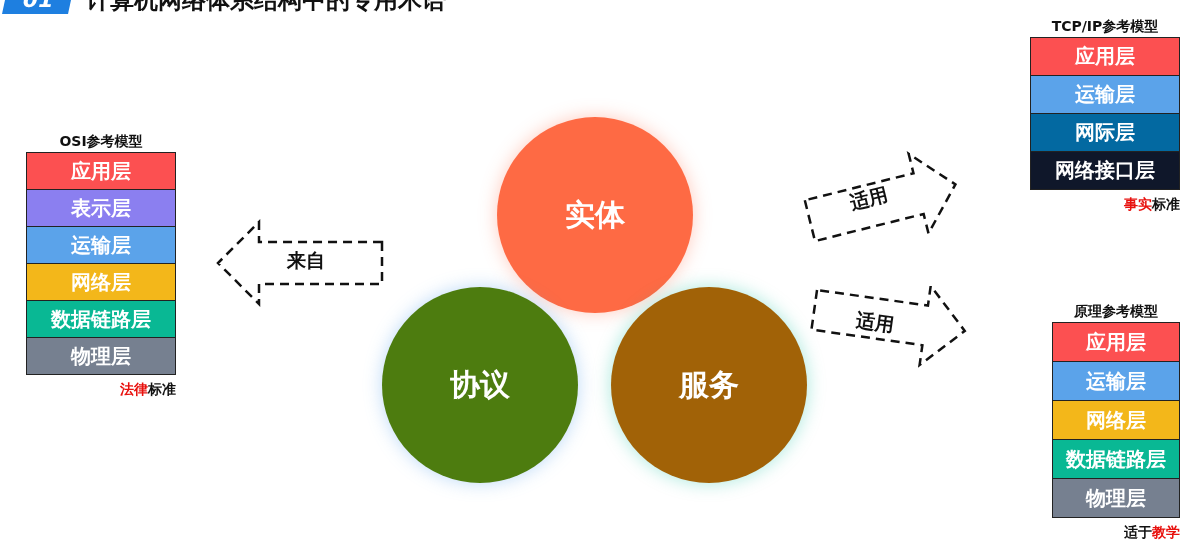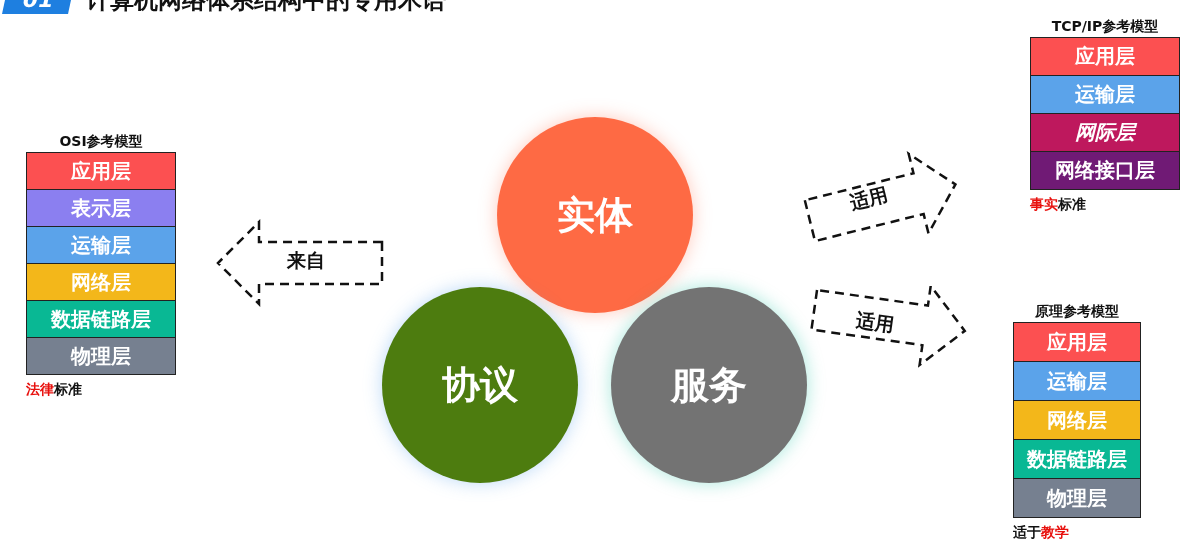--- a/index.html
+++ b/index.html
@@ -8,24 +8,24 @@
   .title-wrap { position:absolute; left:0; top:-14px; height:28px; }
   .title-badge { position:absolute; left:5px; top:0; width:66px; height:28px; background:#1e7fe0;
                  transform:skewX(-12deg); color:#fff; font-weight:bold; font-size:22px; text-align:center; line-height:28px; }
   .title-text { position:absolute; left:86px; top:0; white-space:nowrap; font-size:24px; font-weight:bold; color:#111; line-height:28px; }
 
   .model { position:absolute; }
   .model .mtitle { text-align:center; font-weight:bold; font-size:14px; color:#111; height:22px; line-height:22px;margin-top:12px; }
   .layers { border:1.5px solid #222; }
   .layer { height:36px; line-height:36px; text-align:center; color:#fff; font-weight:bold; font-size:20px; border-bottom:1.5px solid #222; }
   .layer:last-child { border-bottom:none; }
-  .caption { text-align:left; font-weight:bold; font-size:14px; margin-top:6px; color:#111; }
+  .caption { text-align:right; font-weight:bold; font-size:14px; margin-top:6px; color:#111; }
   .caption .red { color:#e8110e; }
 
-  .circle { position:absolute; border-radius:50%; color:#fff; font-weight:bold; font-size:38px;
+  .circle { position:absolute; border-radius:50%; color:#fff; font-weight:bold; font-size:30px;
             display:flex; align-items:center; justify-content:center; }
 
   .arrow { position:absolute; }
   .arrow-label { position:absolute; font-weight:bold; font-size:19px; color:#111; }
 </style>
 </head>
 <body>
 
 <div class="title-wrap">
   <div class="title-badge">01</div>
@@ -45,49 +45,49 @@
   <div class="caption">
     <span class="red">法律</span><span>标准</span>
   </div>
 </div>
 
 <div class="model" style="left:1030px; top:3px; width:150px;">
   <div class="mtitle">TCP/IP参考模型</div>
   <div class="layers">
     <div class="layer" style="background:#fc5051; height:37px; line-height:37px;">应用层</div>
     <div class="layer" style="background:#5ba3ea; height:37px; line-height:37px;">运输层</div>
-    <div class="layer" style="background:#be185d; height:37px; line-height:37px;font-style:italic;">网际层</div>
-    <div class="layer" style="background:#701a75; height:37px; line-height:37px;">网络接口层</div>
+    <div class="layer" style="background:#0369a1; height:37px; line-height:37px;">网际层</div>
+    <div class="layer" style="background:#0f172a; height:37px; line-height:37px;">网络接口层</div>
   </div>
   <div class="caption">
     <span class="red">事实</span><span>标准</span>
   </div>
 </div>
 
-<div class="model" style="left:973px; top:288px; width:128px;padding-left:40px;">
+<div class="model" style="left:1012px; top:288px; width:128px;padding-left:40px;">
   <div class="mtitle">原理参考模型</div>
   <div class="layers">
     <div class="layer" style="background:#fc5051; height:38px; line-height:38px;">应用层</div>
     <div class="layer" style="background:#5ba3ea; height:38px; line-height:38px;">运输层</div>
     <div class="layer" style="background:#f3b71a; height:38px; line-height:38px;">网络层</div>
     <div class="layer" style="background:#09b894; height:38px; line-height:38px;">数据链路层</div>
     <div class="layer" style="background:#768090; height:38px; line-height:38px;">物理层</div>
   </div>
   <div class="caption">
     <span>适于</span><span class="red">教学</span>
   </div>
 </div>
 
 <div class="circle" style="left:497px; top:117px; width:196px; height:196px; background:#fe6a44; box-shadow:0 0 18px rgba(254,106,68,0.35);">
   <span>实体</span>
 </div>
 <div class="circle" style="left:382px; top:287px; width:196px; height:196px; background:#4d7c0f; box-shadow:0 0 18px rgba(91,163,234,0.40);">
   <span>协议</span>
 </div>
-<div class="circle" style="left:611px; top:287px; width:196px; height:196px; background:#737373; box-shadow:0 0 18px rgba(9,188,154,0.35);">
+<div class="circle" style="left:611px; top:287px; width:196px; height:196px; background:#a16207; box-shadow:0 0 18px rgba(9,188,154,0.35);">
   <span>服务</span>
 </div>
 
 <svg class="arrow" style="left:212px; top:214px;" width="180" height="96">
   <path d="M170,28 L170,70 L47,70 L47,90 L6,49 L47,8 L47,28 Z" fill="none" stroke="#111" stroke-width="2.5" stroke-dasharray="9,6"></path>
 </svg>
 <div class="arrow-label" style="left:287px; top:248px;">来自</div>
 
 <svg class="arrow" style="left:800px; top:146px;" width="160" height="100">
   <g transform="rotate(-14 80 50)">

